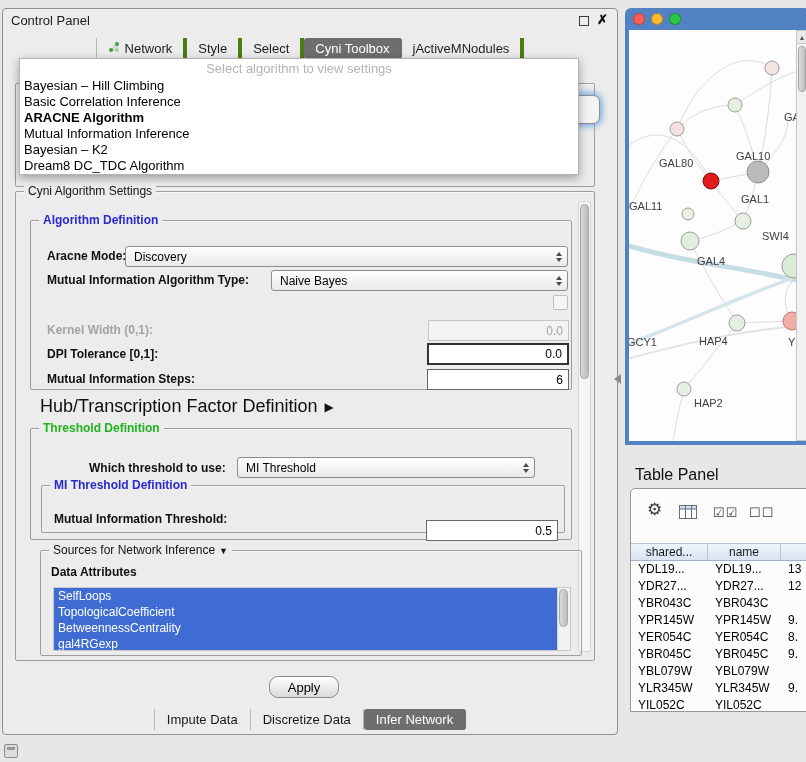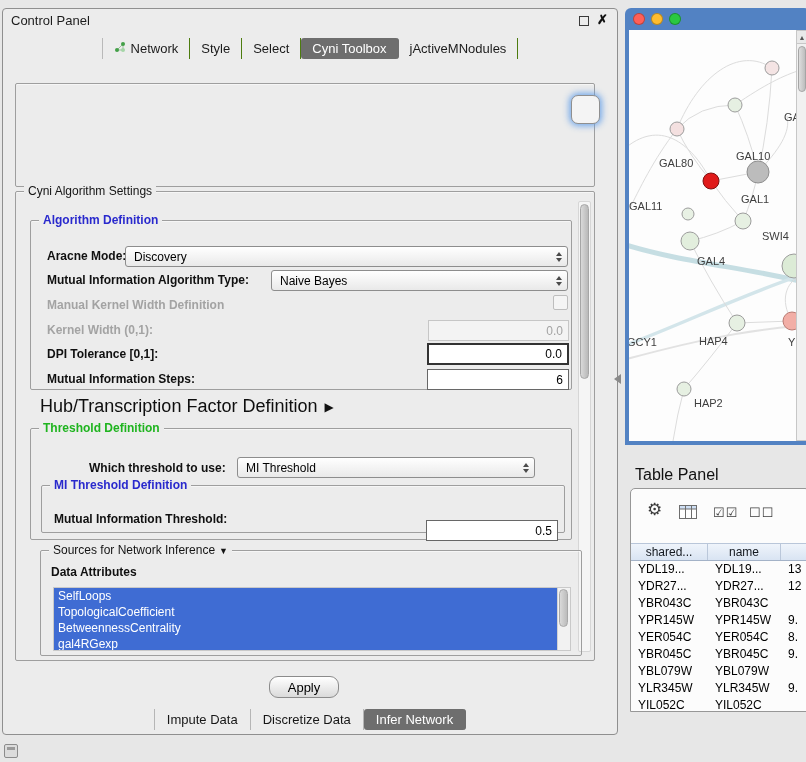--- a/index.html
+++ b/index.html
@@ -5,21 +5,21 @@
   *{margin:0;padding:0;box-sizing:border-box}
   body{font-family:"Liberation Sans",sans-serif}
   .screen{position:relative;width:806px;height:762px;background:#e7e7e7;overflow:hidden}
 
   
   .cp{position:absolute;left:2px;top:8px;width:616px;height:727px;background:#ececec;border:1px solid #8f8f8f;border-radius:4px}
   .cp-title{position:absolute;left:8px;top:4px;font-size:13px;color:#1c1c1c}
   .cp-float{position:absolute;right:28px;top:7px;width:10px;height:10px;border:1px solid #3a3a3a;background:transparent}
   .cp-close{position:absolute;right:9px;top:3px;font-size:13px;font-weight:bold;color:#111;line-height:16px}
   .cp-tabs{position:absolute;left:0;right:0;top:29px;height:21px;display:flex;justify-content:center}
-  .cp-tab{display:flex;align-items:center;gap:5px;padding:0 11px;font-size:13px;color:#1b1b1b;border-right:1px solid #4d7c0f;height:21px}
+  .cp-tab{display:flex;align-items:center;gap:5px;padding:0 11px;font-size:13px;color:#1b1b1b;border-right:4px solid #4d7c0f;height:21px}
   .cp-tab:first-child{border-left:1px solid #b9b9b9}
   .cp-tab.sel{background:#6e6e6e;color:#fff;border-radius:3px;border-right:1px solid #6e6e6e}
 
   .gbox{position:absolute;border:1px solid #9e9e9e;border-radius:2px;box-shadow:inset 0 1px 0 rgba(255,255,255,.55)}
   .gb-title{position:absolute;top:-8px;left:8px;padding:0 4px;background:#ececec;font-size:12px;color:#141414;white-space:nowrap;line-height:14px}
   .gb-title .tri{font-size:9px;margin-left:4px}
   .gb-title.blue{color:#2929cd;font-weight:bold}
   .gb-title.green{color:#1fb41f;font-weight:bold}
 
   .algosel{left:12px;top:74px;width:580px;height:104px}
@@ -152,21 +152,20 @@
 
         <span class="blbl" style="left:16px;top:52px">Mutual Information Algorithm Type:</span>
         <div class="combo" style="left:240px;top:49px;width:297px">
           <span>Naive Bayes</span>
           <span class="carr">
               <b class="u"></b>
               <b class="d"></b>
             </span>
         </div>
 
-        <span class="blbl dis" style="left:16px;top:77px">Manual Kernel Width Definition</span>
         <div class="cbox" style="left:522px;top:74px"></div>
 
         <span class="blbl dis" style="left:16px;top:102px">Kernel Width (0,1):</span>
         <input class="tfield off" style="left: 397px; top: 99px; width: 141px;" readonly="" value="0.0">
 
         <span class="blbl" style="left:16px;top:126px">DPI Tolerance [0,1]:</span>
         <input class="tfield strong" style="left: 396px; top: 122px; width: 142px;" readonly="" value="0.0">
 
         <span class="blbl" style="left:16px;top:151px">Mutual Information Steps:</span>
         <input class="tfield mid" style="left: 396px; top: 148px; width: 142px;" readonly="" value="6">
@@ -218,20 +217,29 @@
           <span>Impute Data</span>
         </div>
       <div class="btab">
           <span>Discretize Data</span>
         </div>
       <div class="btab sel">
           <span>Infer Network</span>
         </div>
     </div>
 
+    <div class="popup">
+      <div class="prompt">Select algorithm to view settings</div>
+      <div class="pitem">Bayesian – Hill Climbing</div>
+      <div class="pitem">Basic Correlation Inference</div>
+      <div class="pitem bold">ARACNE Algorithm</div>
+      <div class="pitem">Mutual Information Inference</div>
+      <div class="pitem">Bayesian – K2</div>
+      <div class="pitem">Dream8 DC_TDC Algorithm</div>
+    </div>
   </div>
 
   <div class="divarrow"></div>
 
   <div class="netwin">
     <span class="tl r"></span>
     <span class="tl y"></span>
     <span class="tl g"></span>
     <div class="netcanvas">
       <svg width="167" height="411" viewBox="0 0 167 411">

